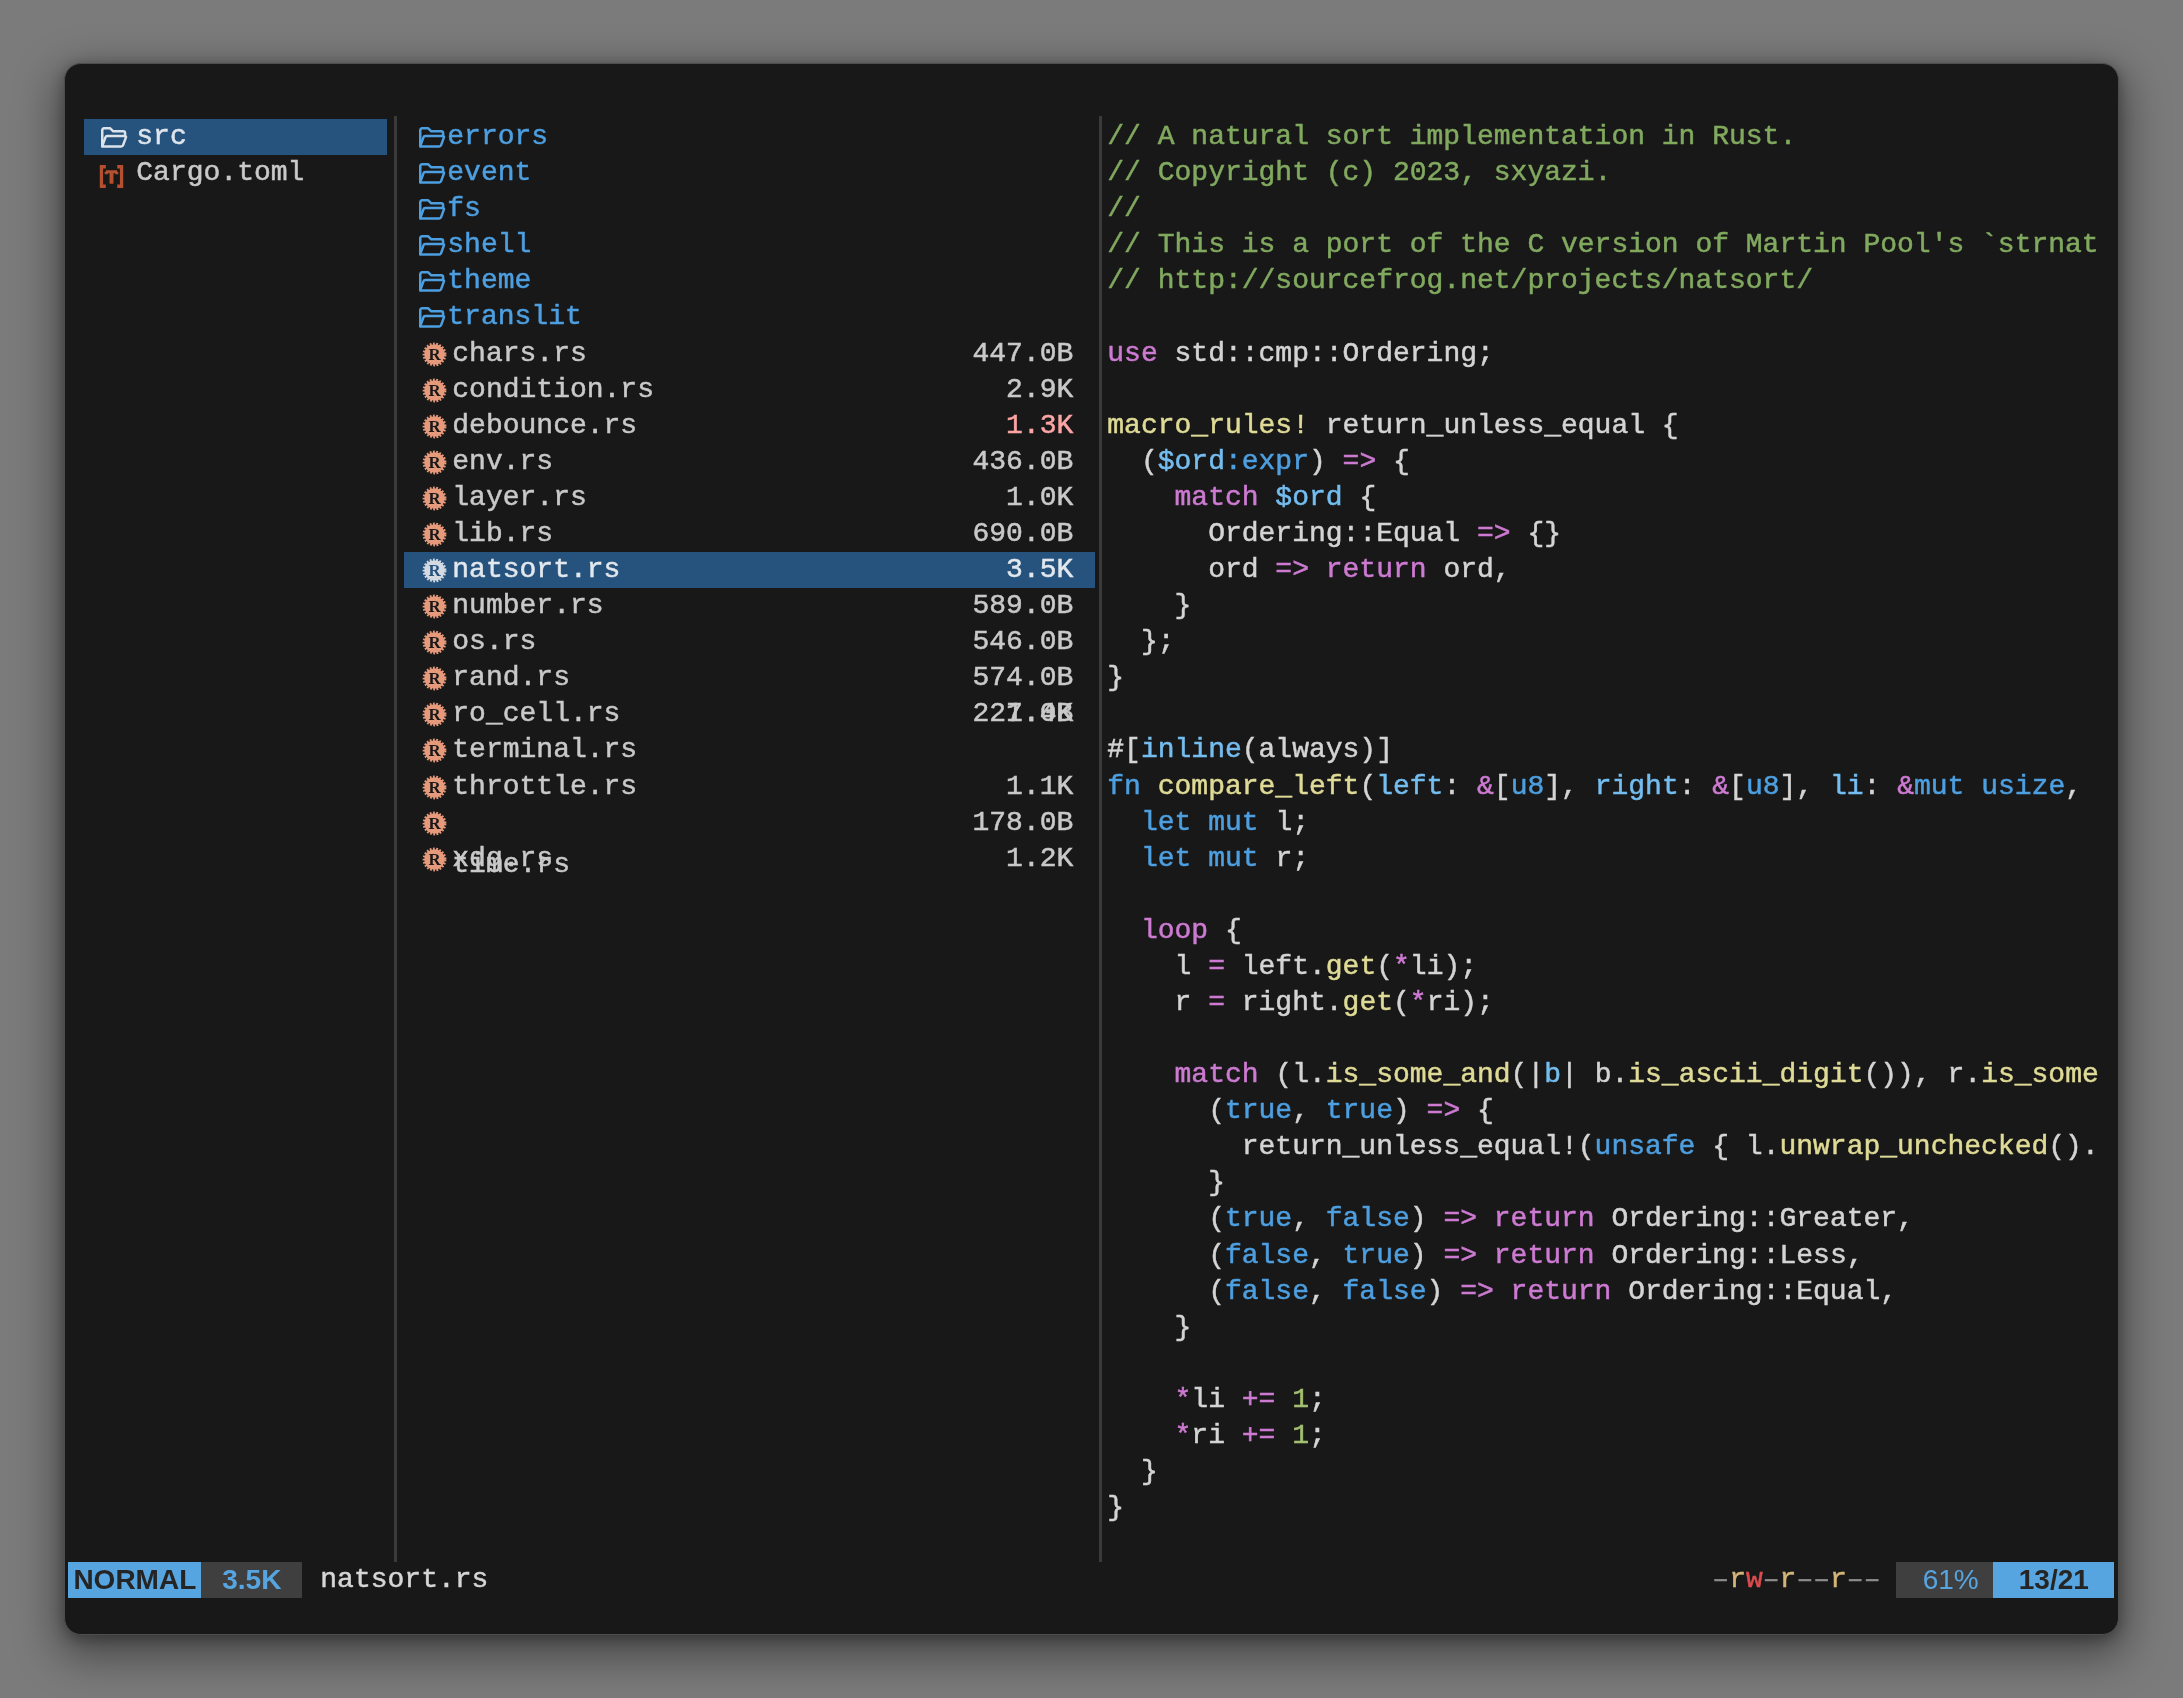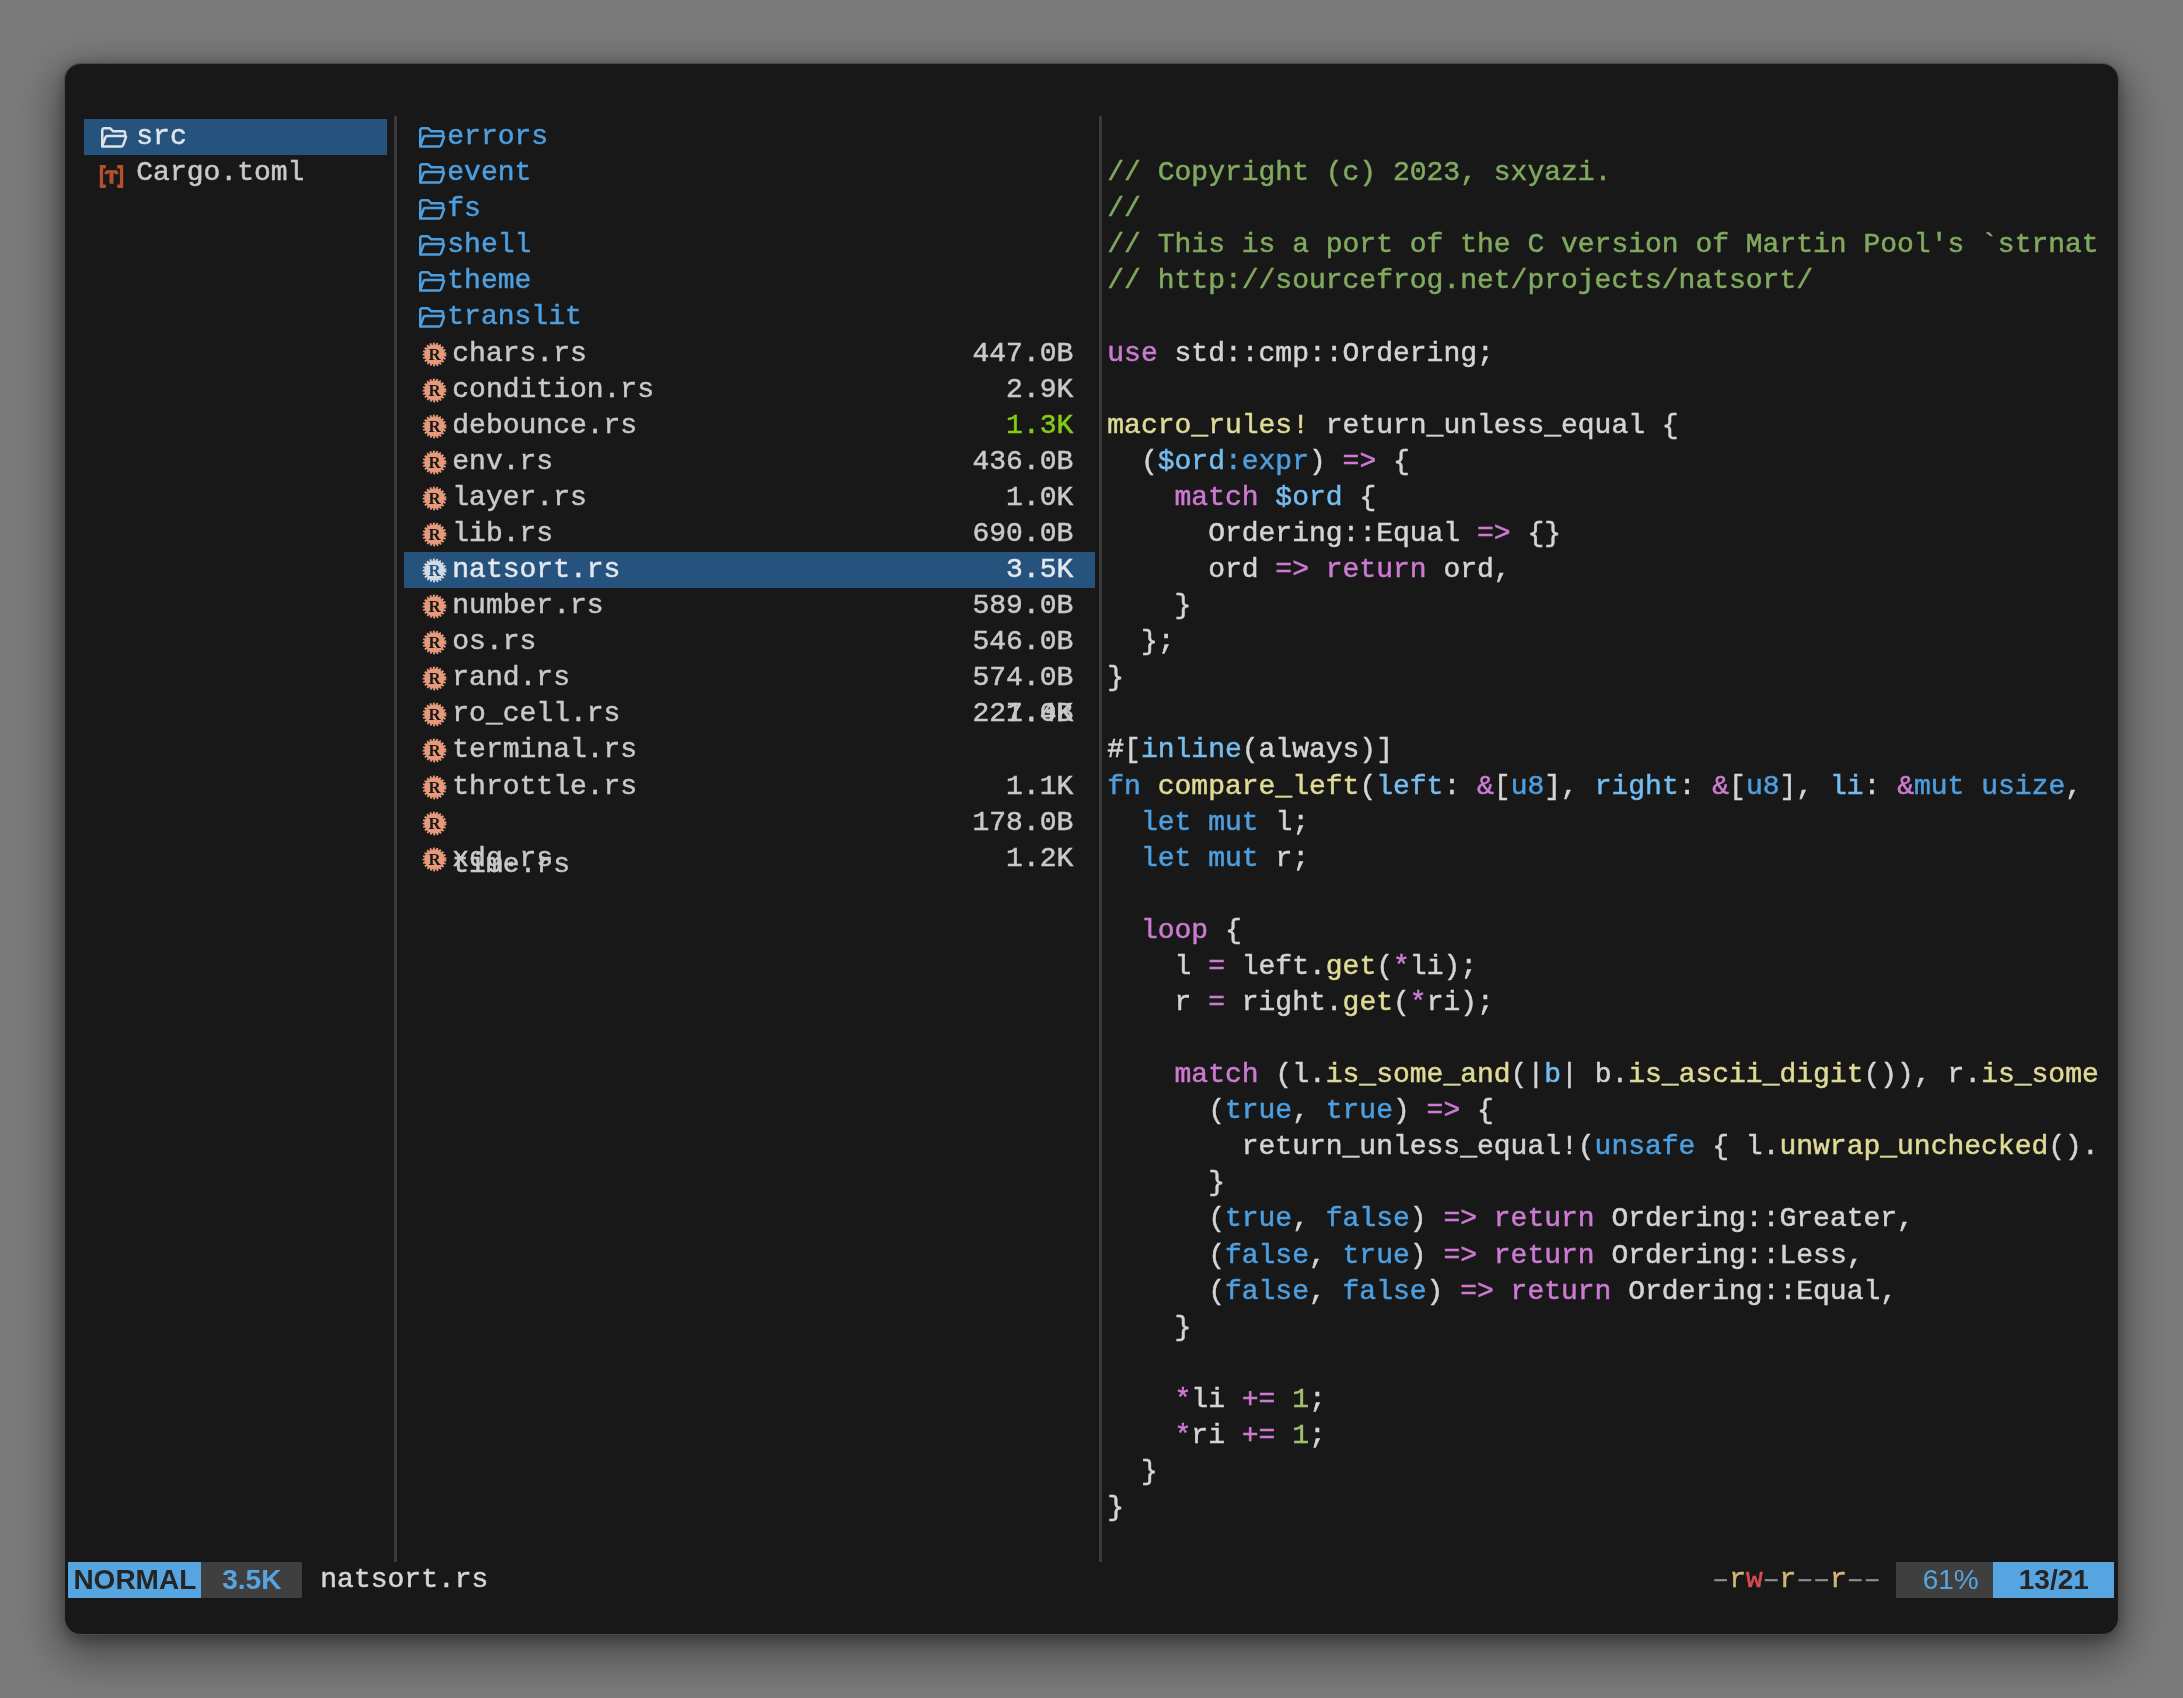--- a/index.html
+++ b/index.html
@@ -100,21 +100,21 @@
       </div>
 <div class="r" style="left:389px;top:310px;color:#c9c9c9">condition.rs</div>
 <div class="sz" style="left:792px;top:310px;color:#c9c9c9">2.9K</div>
 <div class="ic" style="left:358px;top:346px">
         <svg width="27" height="27" viewBox="0 0 20 20">
           <circle cx="10" cy="10" r="7.6" fill="#e69a7b" stroke="#e69a7b" stroke-width="2.4" stroke-dasharray="1.25 1.05"></circle>
           <text x="10" y="14.4" font-size="12.5" font-weight="bold" fill="#181818" text-anchor="middle" font-family="Liberation Serif, serif">R</text>
         </svg>
       </div>
 <div class="r" style="left:389px;top:346px;color:#c9c9c9">debounce.rs</div>
-<div class="sz" style="left:792px;top:346px;color:#84cc16">1.3K</div>
+<div class="sz" style="left:792px;top:346px;color:#fca5a5">1.3K</div>
 <div class="ic" style="left:358px;top:382px">
         <svg width="27" height="27" viewBox="0 0 20 20">
           <circle cx="10" cy="10" r="7.6" fill="#e69a7b" stroke="#e69a7b" stroke-width="2.4" stroke-dasharray="1.25 1.05"></circle>
           <text x="10" y="14.4" font-size="12.5" font-weight="bold" fill="#181818" text-anchor="middle" font-family="Liberation Serif, serif">R</text>
         </svg>
       </div>
 <div class="r" style="left:389px;top:382px;color:#c9c9c9">env.rs</div>
 <div class="sz" style="left:792px;top:382px;color:#c9c9c9">436.0B</div>
 <div class="ic" style="left:358px;top:418px">
         <svg width="27" height="27" viewBox="0 0 20 20">
@@ -198,20 +198,21 @@
 <div class="r" style="left:389px;top:785px;color:#c9c9c9">time.rs</div>
 <div class="sz" style="left:792px;top:743px;color:#c9c9c9">178.0B</div>
 <div class="ic" style="left:358px;top:779px">
         <svg width="27" height="27" viewBox="0 0 20 20">
           <circle cx="10" cy="10" r="7.6" fill="#e69a7b" stroke="#e69a7b" stroke-width="2.4" stroke-dasharray="1.25 1.05"></circle>
           <text x="10" y="14.4" font-size="12.5" font-weight="bold" fill="#181818" text-anchor="middle" font-family="Liberation Serif, serif">R</text>
         </svg>
       </div>
 <div class="r" style="left:389px;top:779px;color:#c9c9c9">xdg.rs</div>
 <div class="sz" style="left:792px;top:779px;color:#c9c9c9">1.2K</div>
+<div class="r" style="left:1044px;top:57px"><span class="g">// A natural sort implementation in Rust.</span></div>
 <div class="r" style="left:1044px;top:93px"><span class="g">// Copyright (c) 2023, sxyazi.</span></div>
 <div class="r" style="left:1044px;top:129px"><span class="g">//</span></div>
 <div class="r" style="left:1044px;top:165px"><span class="g">// This is a port of the C version of Martin Pool's `strnat</span></div>
 <div class="r" style="left:1044px;top:201px"><span class="g">// http://sourcefrog.net/projects/natsort/</span></div>
 <div class="r" style="left:1044px;top:274px"><span class="m">use</span><span class="w"> std::cmp::Ordering;</span></div>
 <div class="r" style="left:1044px;top:346px"><span class="y">macro_rules!</span><span class="w"> return_unless_equal {</span></div>
 <div class="r" style="left:1044px;top:382px"><span class="w">  (</span><span class="lb">$ord</span><span class="b">:expr</span><span class="w">) </span><span class="m">=&gt;</span><span class="w"> {</span></div>
 <div class="r" style="left:1044px;top:418px"><span class="w">    </span><span class="m">match</span><span class="w"> </span><span class="lb">$ord</span><span class="w"> {</span></div>
 <div class="r" style="left:1044px;top:454px"><span class="w">      Ordering::Equal </span><span class="m">=&gt;</span><span class="w"> {}</span></div>
 <div class="r" style="left:1044px;top:490px"><span class="w">      ord </span><span class="m">=&gt;</span><span class="w"> </span><span class="m">return</span><span class="w"> ord,</span></div>

